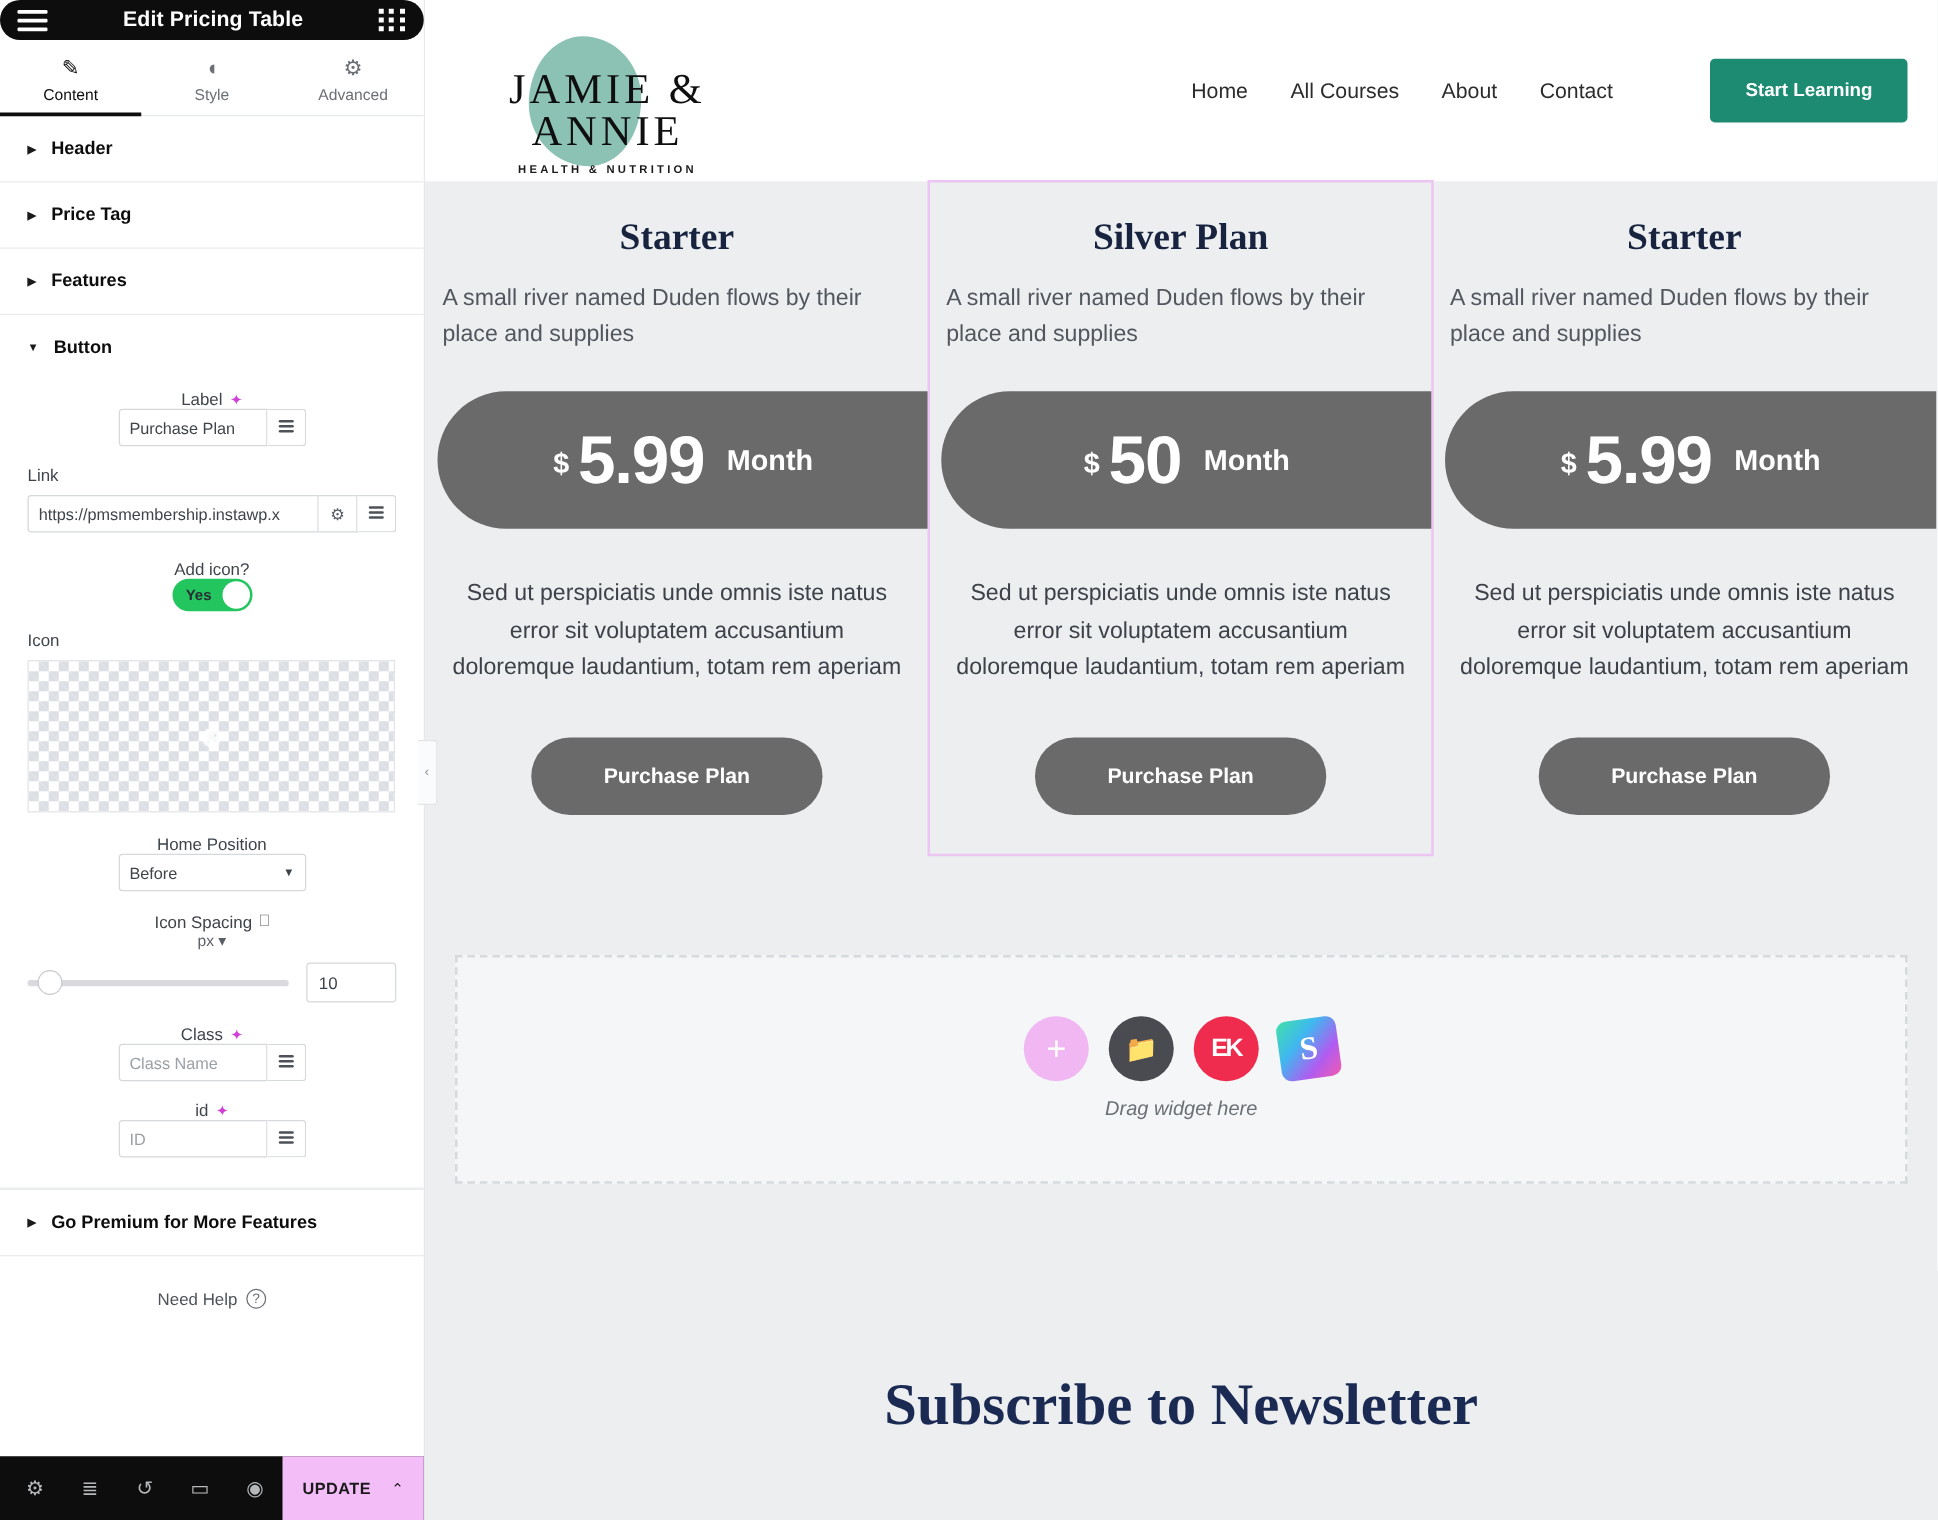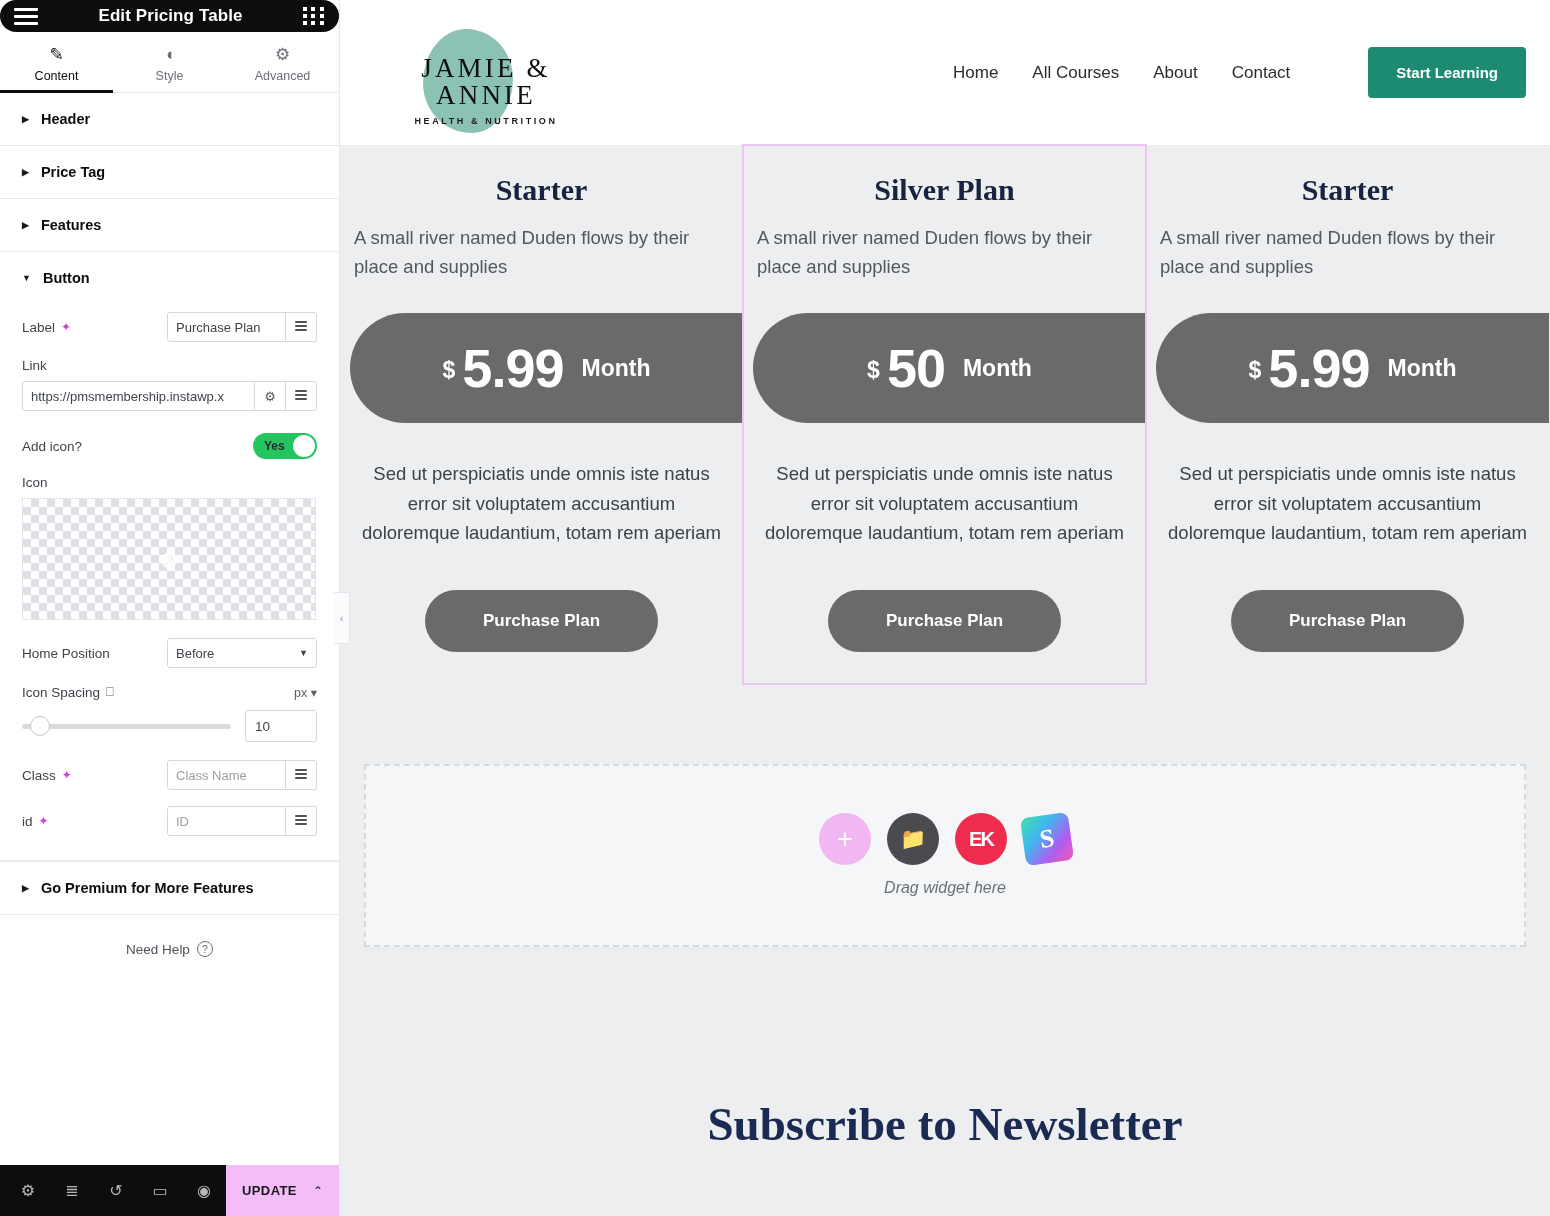--- a/index.html
+++ b/index.html
@@ -46,21 +46,21 @@
 
   .accordion { border-bottom: 1px solid #e9ebee; }
   .acc-head {
     display: flex; align-items: center; gap: 12px;
     padding: 18px 22px; cursor: pointer;
     font-size: 14.5px; font-weight: bold; color: #0d0d0d;
   }
   .caret { font-size: 9px; color: #1a1a1a; line-height: 1; }
 
   .section-body { padding: 8px 22px 20px; }
-  .ctl-row { display: flex; align-items: center; justify-content: space-between; margin-bottom: 16px; }
+  .ctl-row { display: flex; align-items: center; justify-content: space-between; margin-bottom: 16px; flex-direction: column; }
   .ctl-label { font-size: 13.5px; color: #3f444b; display: flex; align-items: center; gap: 6px; }
   .sparkle { color: #d040d8; font-size: 12px; }
   .field-group { display: flex; align-items: stretch; width: 150px; }
   .field-group.wide { width: 100%; }
   .txt-input {
     flex: 1; min-width: 0; height: 30px; border: 1px solid #d5d8dc;
     border-radius: 3px 0 0 3px; padding: 0 8px; font-size: 13px; color: #3f444b;
     font-family: "Liberation Sans", sans-serif; background: #fff; outline: none;
   }
   .txt-input::placeholder { color: #9aa0a6; }
@@ -166,21 +166,21 @@
   }
   .logo-wrap { position: relative; width: 220px; height: 120px; flex: 0 0 220px; }
   .logo-blob {
     position: absolute; left: 57px; top: 16px; width: 90px; height: 104px;
     background: #8cc2b4; border-radius: 48% 52% 46% 54% / 52% 48% 52% 48%;
   }
   .logo-text {
     position: absolute; left: 20px; top: 42px; width: 200px; text-align: center;
   }
   .logo-main {
-    font-family: "Liberation Serif", serif; font-size: 27px; letter-spacing: 3.2px;
+    font-family: "Liberation Serif", serif; font-size: 34px; letter-spacing: 3.2px;
     color: #0f0f0f; line-height: 1;
   }
   .logo-sub {
     font-size: 9px; letter-spacing: 2.6px; color: #1a1a1a; margin-top: 7px; font-weight: bold;
   }
   .site-nav { margin-left: auto; display: flex; align-items: center; gap: 34px; }
   .nav-link { font-size: 17px; color: #2c2c2c; cursor: pointer; }
   .cta-btn {
     background: #1d8a72; color: #fff; font-size: 15px; font-weight: bold;
     padding: 17px 28px; border-radius: 4px; margin-left: 44px; cursor: pointer;

